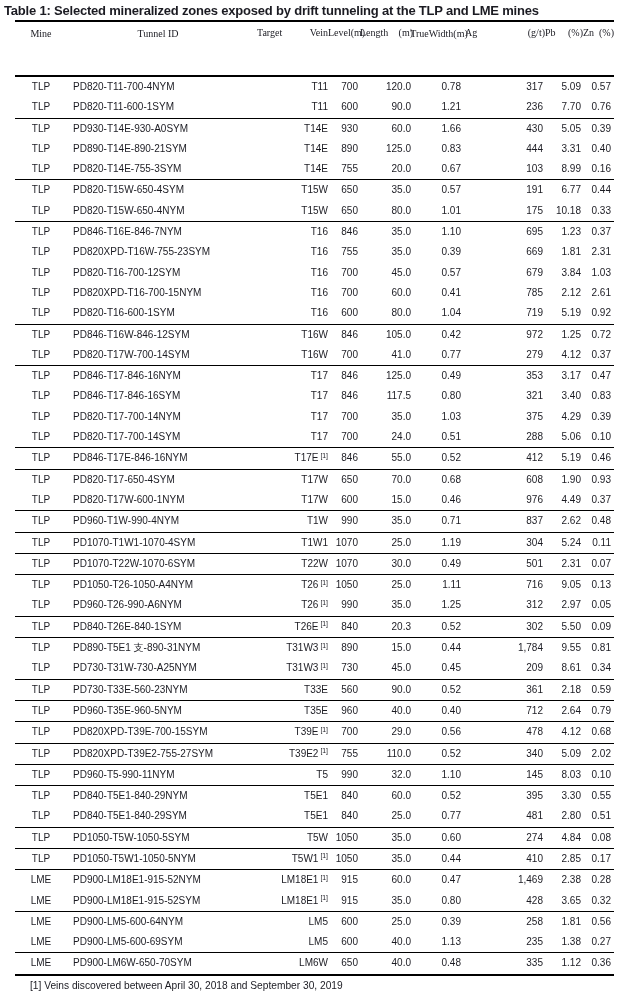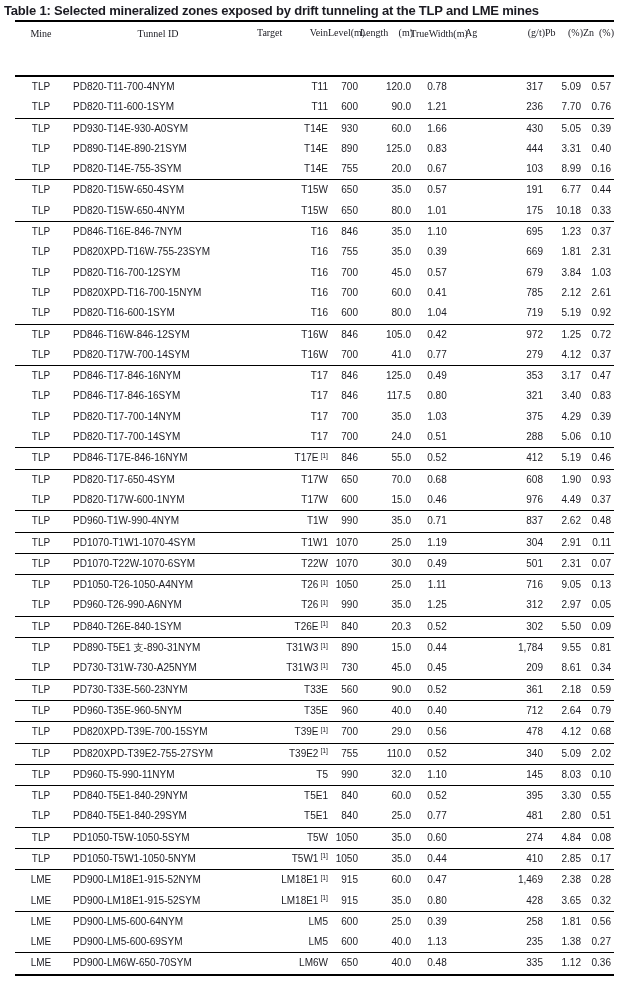--- a/index.html
+++ b/index.html
@@ -75,21 +75,21 @@
   col.w-ag     { width: 80px; }
   col.w-pb     { width: 38px; }
   col.w-zn     { width: 31px; }
 
   
   .c-mine   { text-align: center; }
   .c-tunnel { text-align: left;  padding-left: 6px; margin-top: 32px; }
   .c-vein   { text-align: right;  padding-left: 6px; }
   .c-level  { text-align: right; padding-right: 2px; }
   .c-length { text-align: right; padding-right: 2px; }
-  .c-width  { text-align: center; padding-right: 4px; }
+  .c-width  { text-align: right; padding-right: 4px; }
   .c-ag     { text-align: right; padding-right: 2px; margin-top: 20px; }
   .c-pb     { text-align: right; padding-right: 2px; }
   .c-zn     { text-align: right; padding-right: 3px; }
 
   
   th.c-mine   { text-align: right; }
   th.c-tunnel { text-align: center; padding-left: 0; }
   th.c-vein   { text-align: left; padding-left: 8px; }
   th.c-level, th.c-length, th.c-width, th.c-ag, th.c-pb, th.c-zn {
     text-align: center; padding-right: 0;
@@ -426,21 +426,21 @@
             <td class="c-zn">0.48</td>
           </tr>
           <tr class="sep">
             <td class="c-mine">TLP</td>
             <td class="c-tunnel">PD1070-T1W1-1070-4SYM</td>
             <td class="c-vein">T1W1</td>
             <td class="c-level">1070</td>
             <td class="c-length">25.0</td>
             <td class="c-width">1.19</td>
             <td class="c-ag">304</td>
-            <td class="c-pb">2.91</td>
+            <td class="c-pb">5.24</td>
             <td class="c-zn">0.11</td>
           </tr>
           <tr class="sep">
             <td class="c-mine">TLP</td>
             <td class="c-tunnel">PD1070-T22W-1070-6SYM</td>
             <td class="c-vein">T22W</td>
             <td class="c-level">1070</td>
             <td class="c-length">30.0</td>
             <td class="c-width">0.49</td>
             <td class="c-ag">501</td>
@@ -652,13 +652,14 @@
             <td class="c-level">650</td>
             <td class="c-length">40.0</td>
             <td class="c-width">0.48</td>
             <td class="c-ag">335</td>
             <td class="c-pb">1.12</td>
             <td class="c-zn">0.36</td>
           </tr>
         </tbody>
     </table>
   </div>
+  <div class="footnote">[1] Veins discovered between April 30, 2018 and September 30, 2019</div>
 </div>
 
 </body></html>

